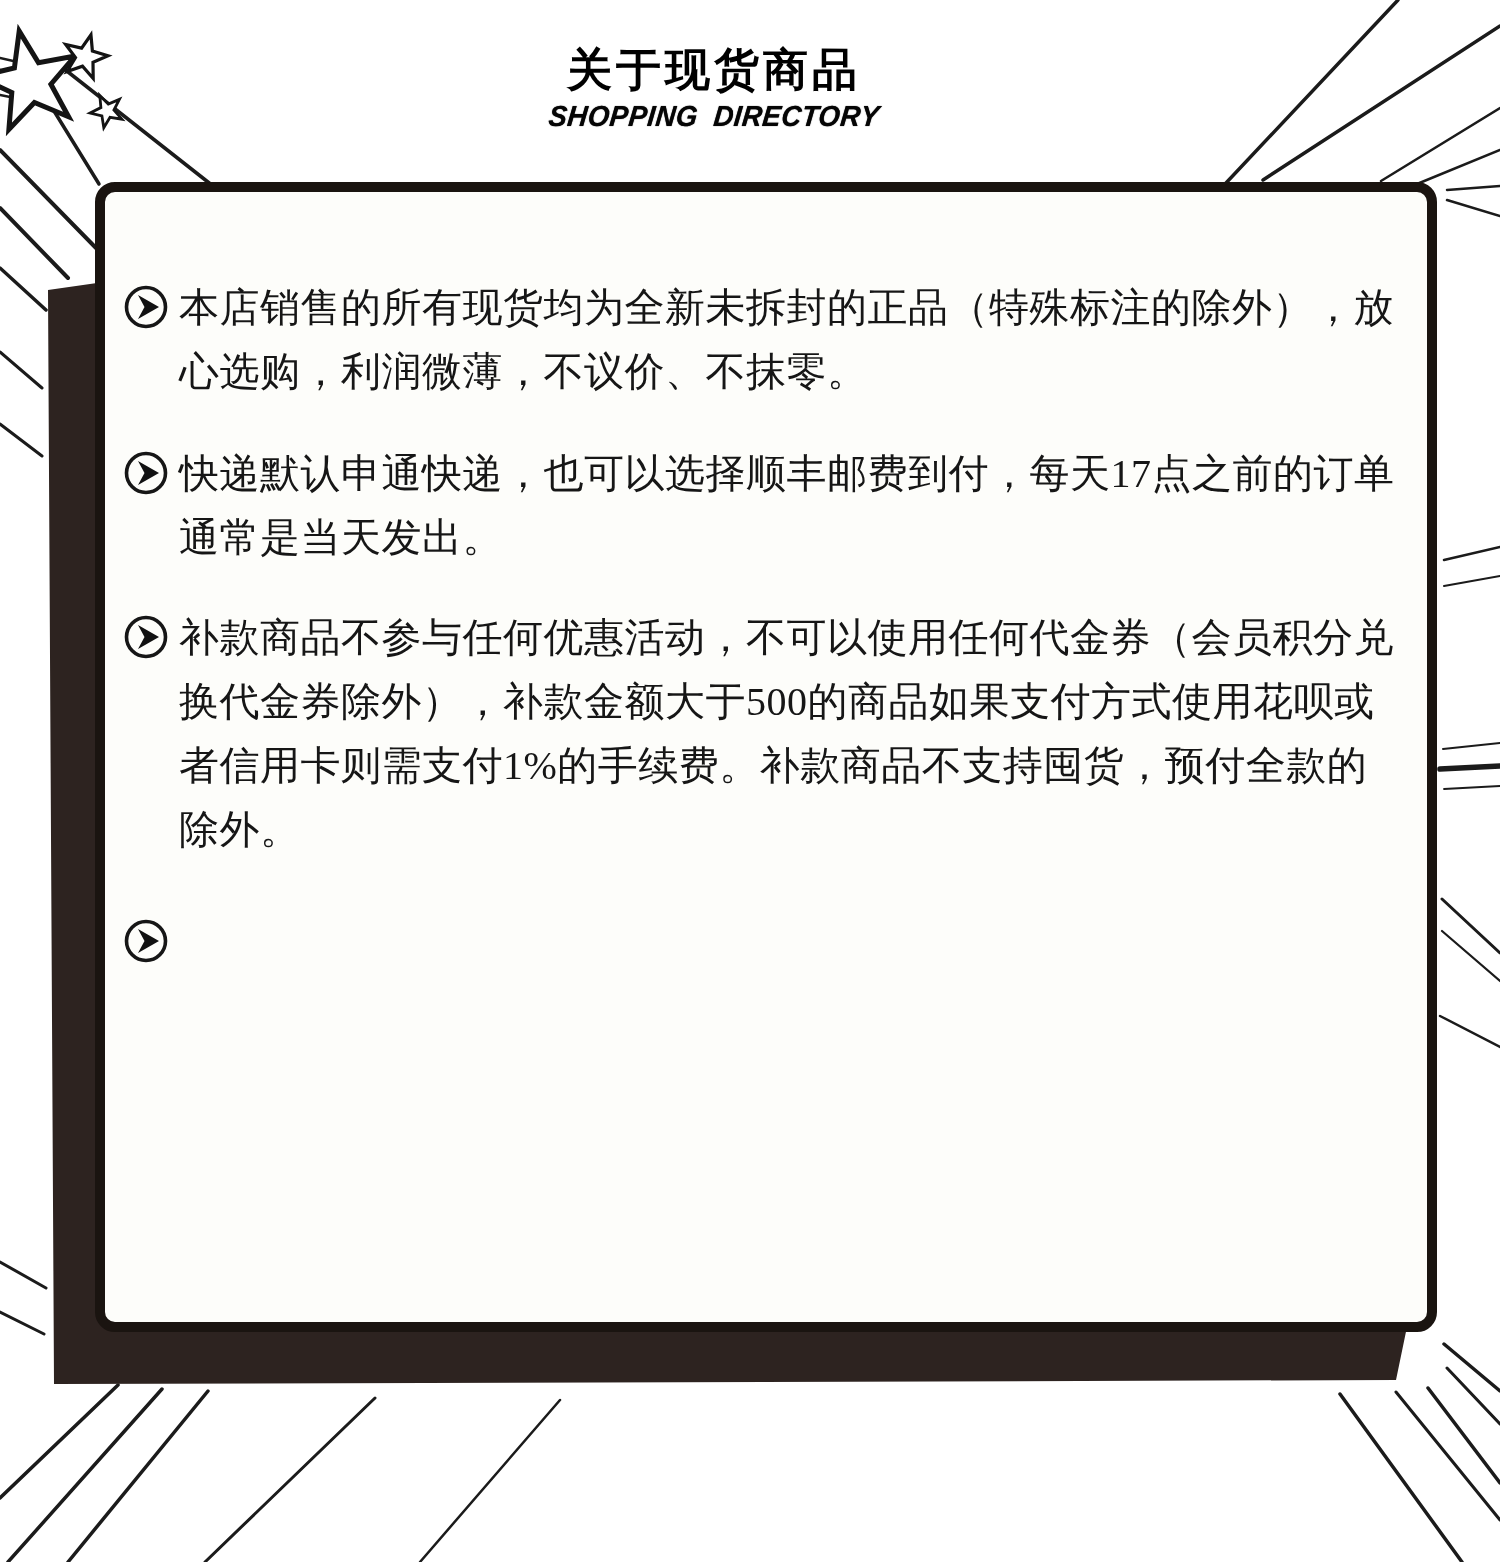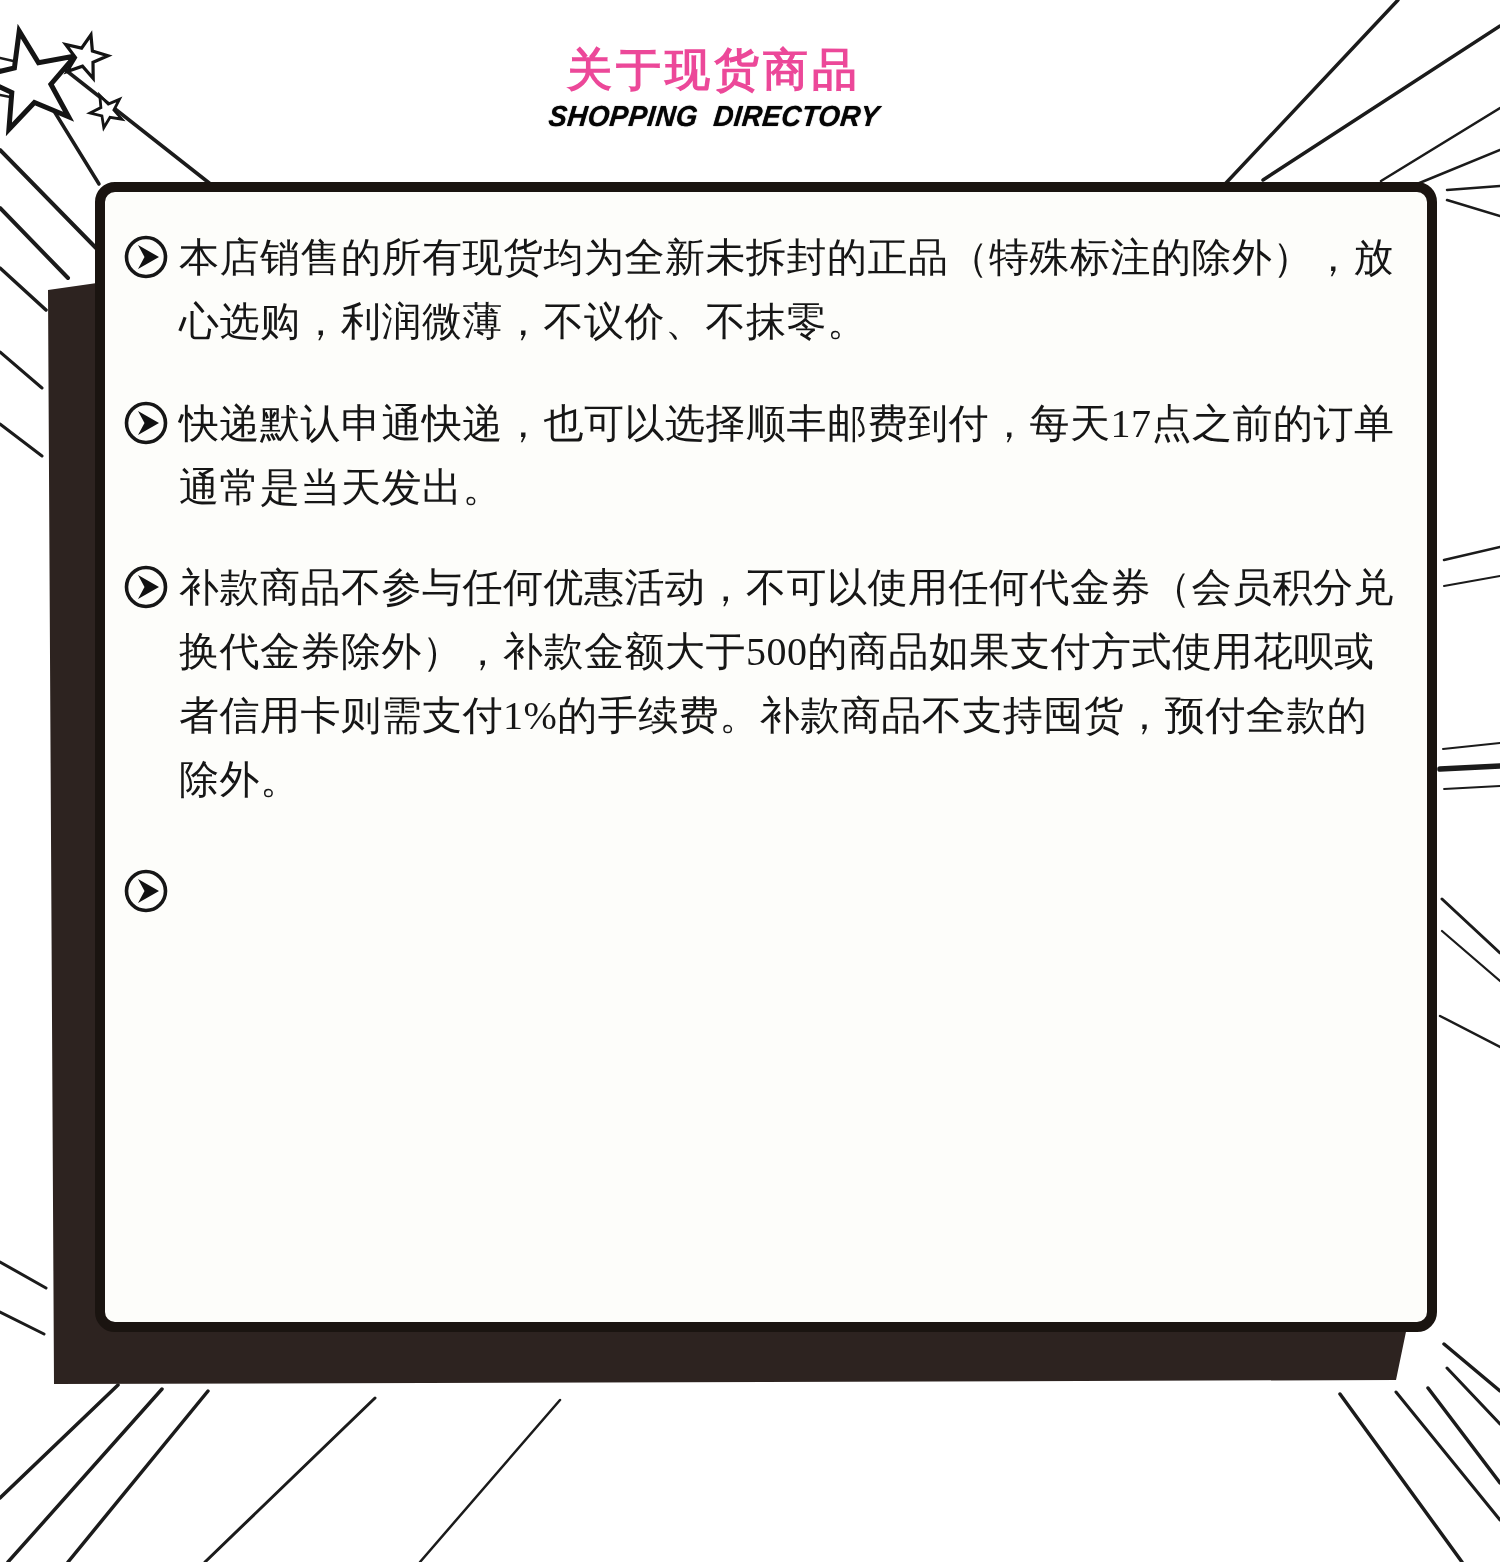--- a/index.html
+++ b/index.html
@@ -5,36 +5,36 @@
   html,body{margin:0;padding:0;background:#ffffff;}
   .stage{
     position:relative;width:1500px;height:1562px;background:#ffffff;
     overflow:hidden;font-family:"Liberation Serif", serif;
   }
   
   .decor{position:absolute;left:0;top:0;z-index:1;}
   
   .header{position:absolute;top:42px;left:0;width:1428px;text-align:center;z-index:3;}
   .page-title{
-    margin:0;font-size:45px;font-weight:700;color:#ec4899;
+    margin:0;font-size:45px;font-weight:700;color:#000000;
     letter-spacing:4px;font-family:"Liberation Serif", serif;line-height:1.25;
   }
   .page-subtitle{
     margin:2px 0 0 0;font-size:29px;font-weight:bold;font-style:italic;
     font-family:"Liberation Sans", sans-serif;color:#050505;
     letter-spacing:0.5px;word-spacing:8px;
     transform:skewX(-6deg) scaleX(0.95);transform-origin:center;
     text-shadow:0 0 1px #222;
   }
   
   .notice-box{
     position:absolute;left:95px;top:182px;width:1342px;height:1150px;
     box-sizing:border-box;background:#fdfdfa;
     border:10px solid #1a1410;border-radius:20px;
-    padding:34px 28px 0 14px;z-index:2;
+    padding:84px 28px 0 14px;z-index:2;
   }
   .notice-item{display:flex;align-items:flex-start;margin-bottom:38px;}
   .notice-item:nth-of-type(2){margin-bottom:36px;}
   .notice-item:nth-of-type(3){margin-bottom:48px;}
   .notice-item:nth-of-type(4){margin-bottom:54px;}
   .notice-item:nth-of-type(5){margin-bottom:0;}
   .bullet{flex:0 0 46px;width:46px;height:46px;margin:8px 10px 0 4px;}
   .notice-text{
     margin:0;font-size:40px;line-height:64px;color:#161616;
     letter-spacing:0.5px;max-width:1236px;text-align:left;

